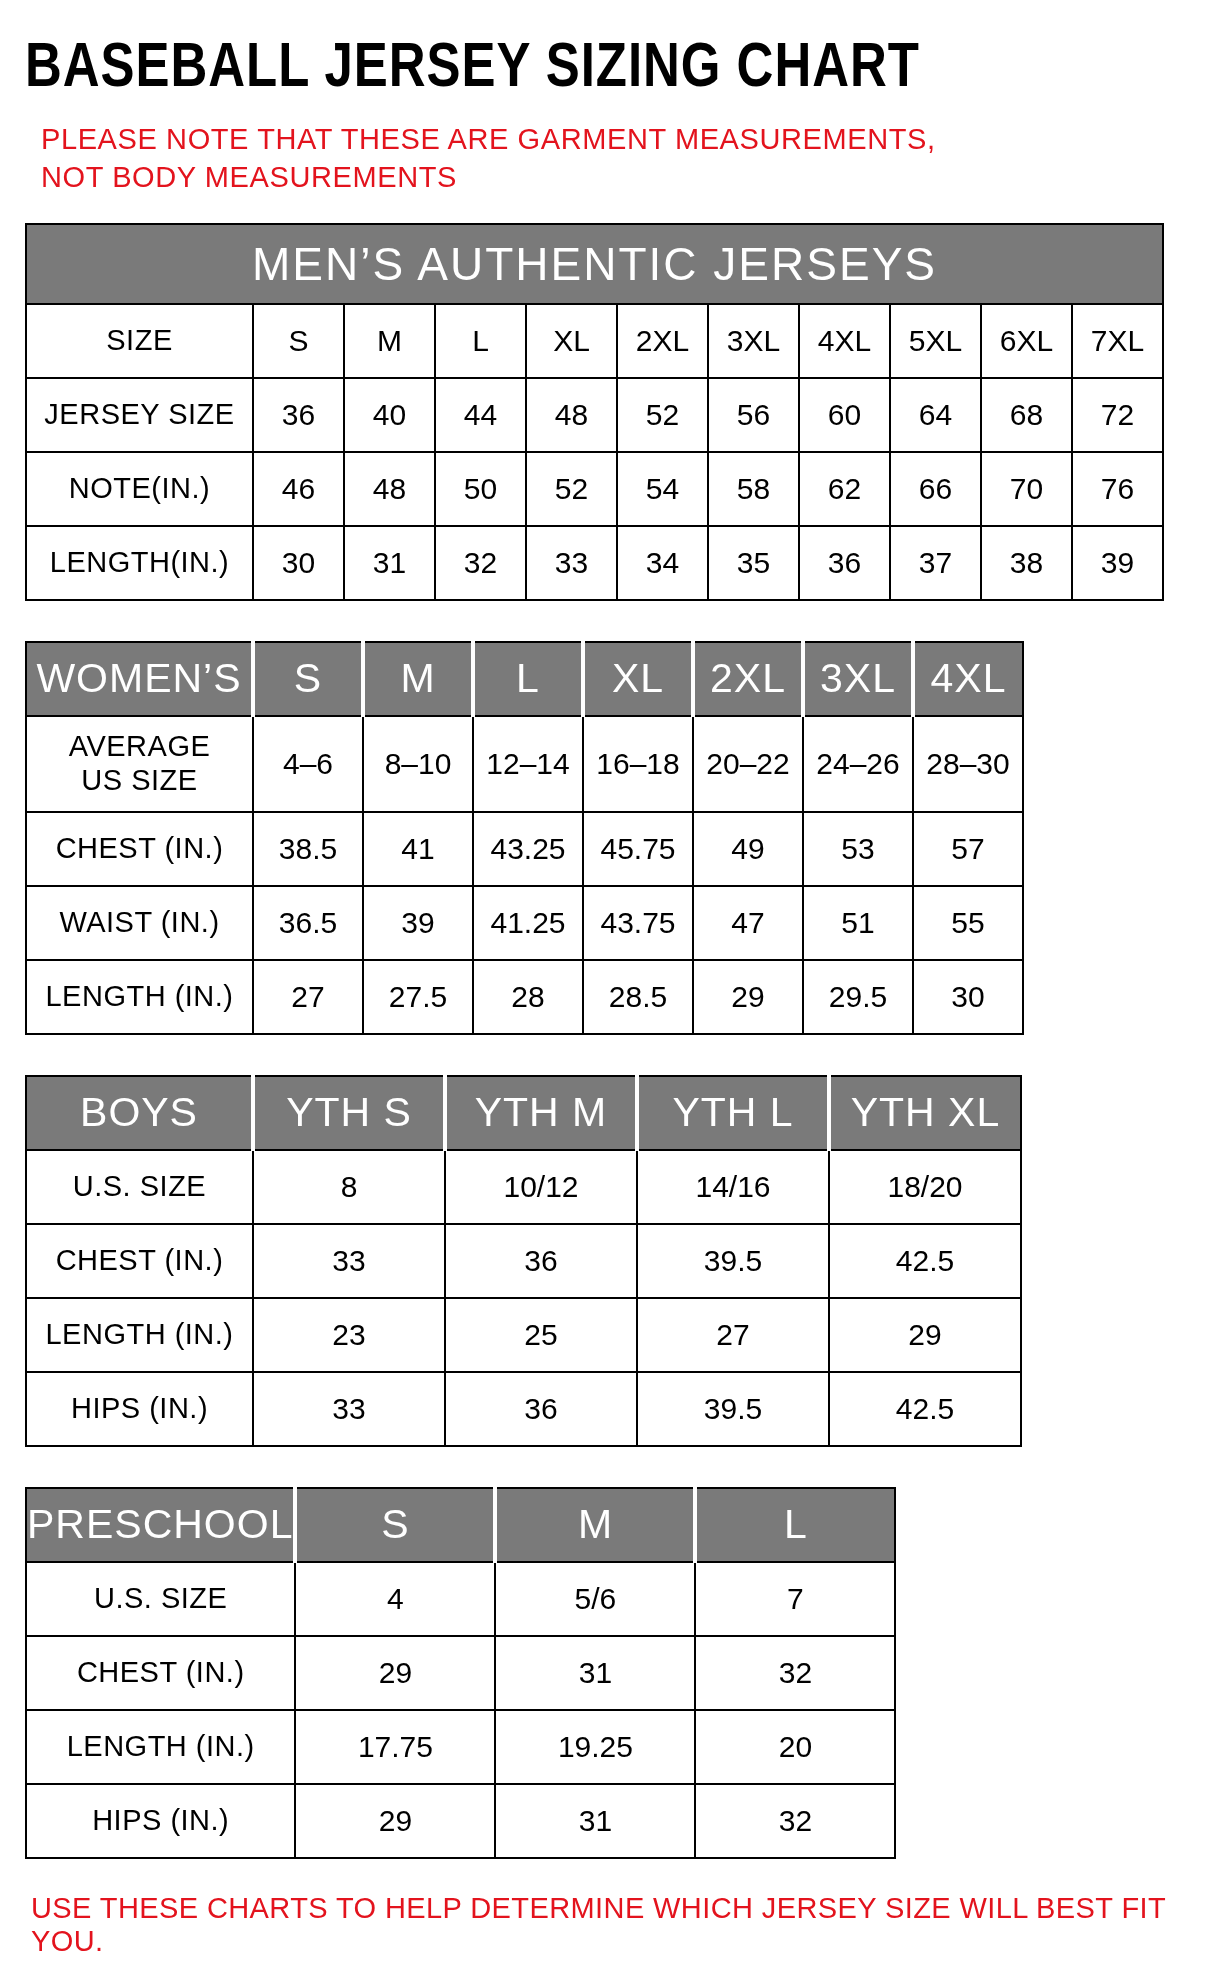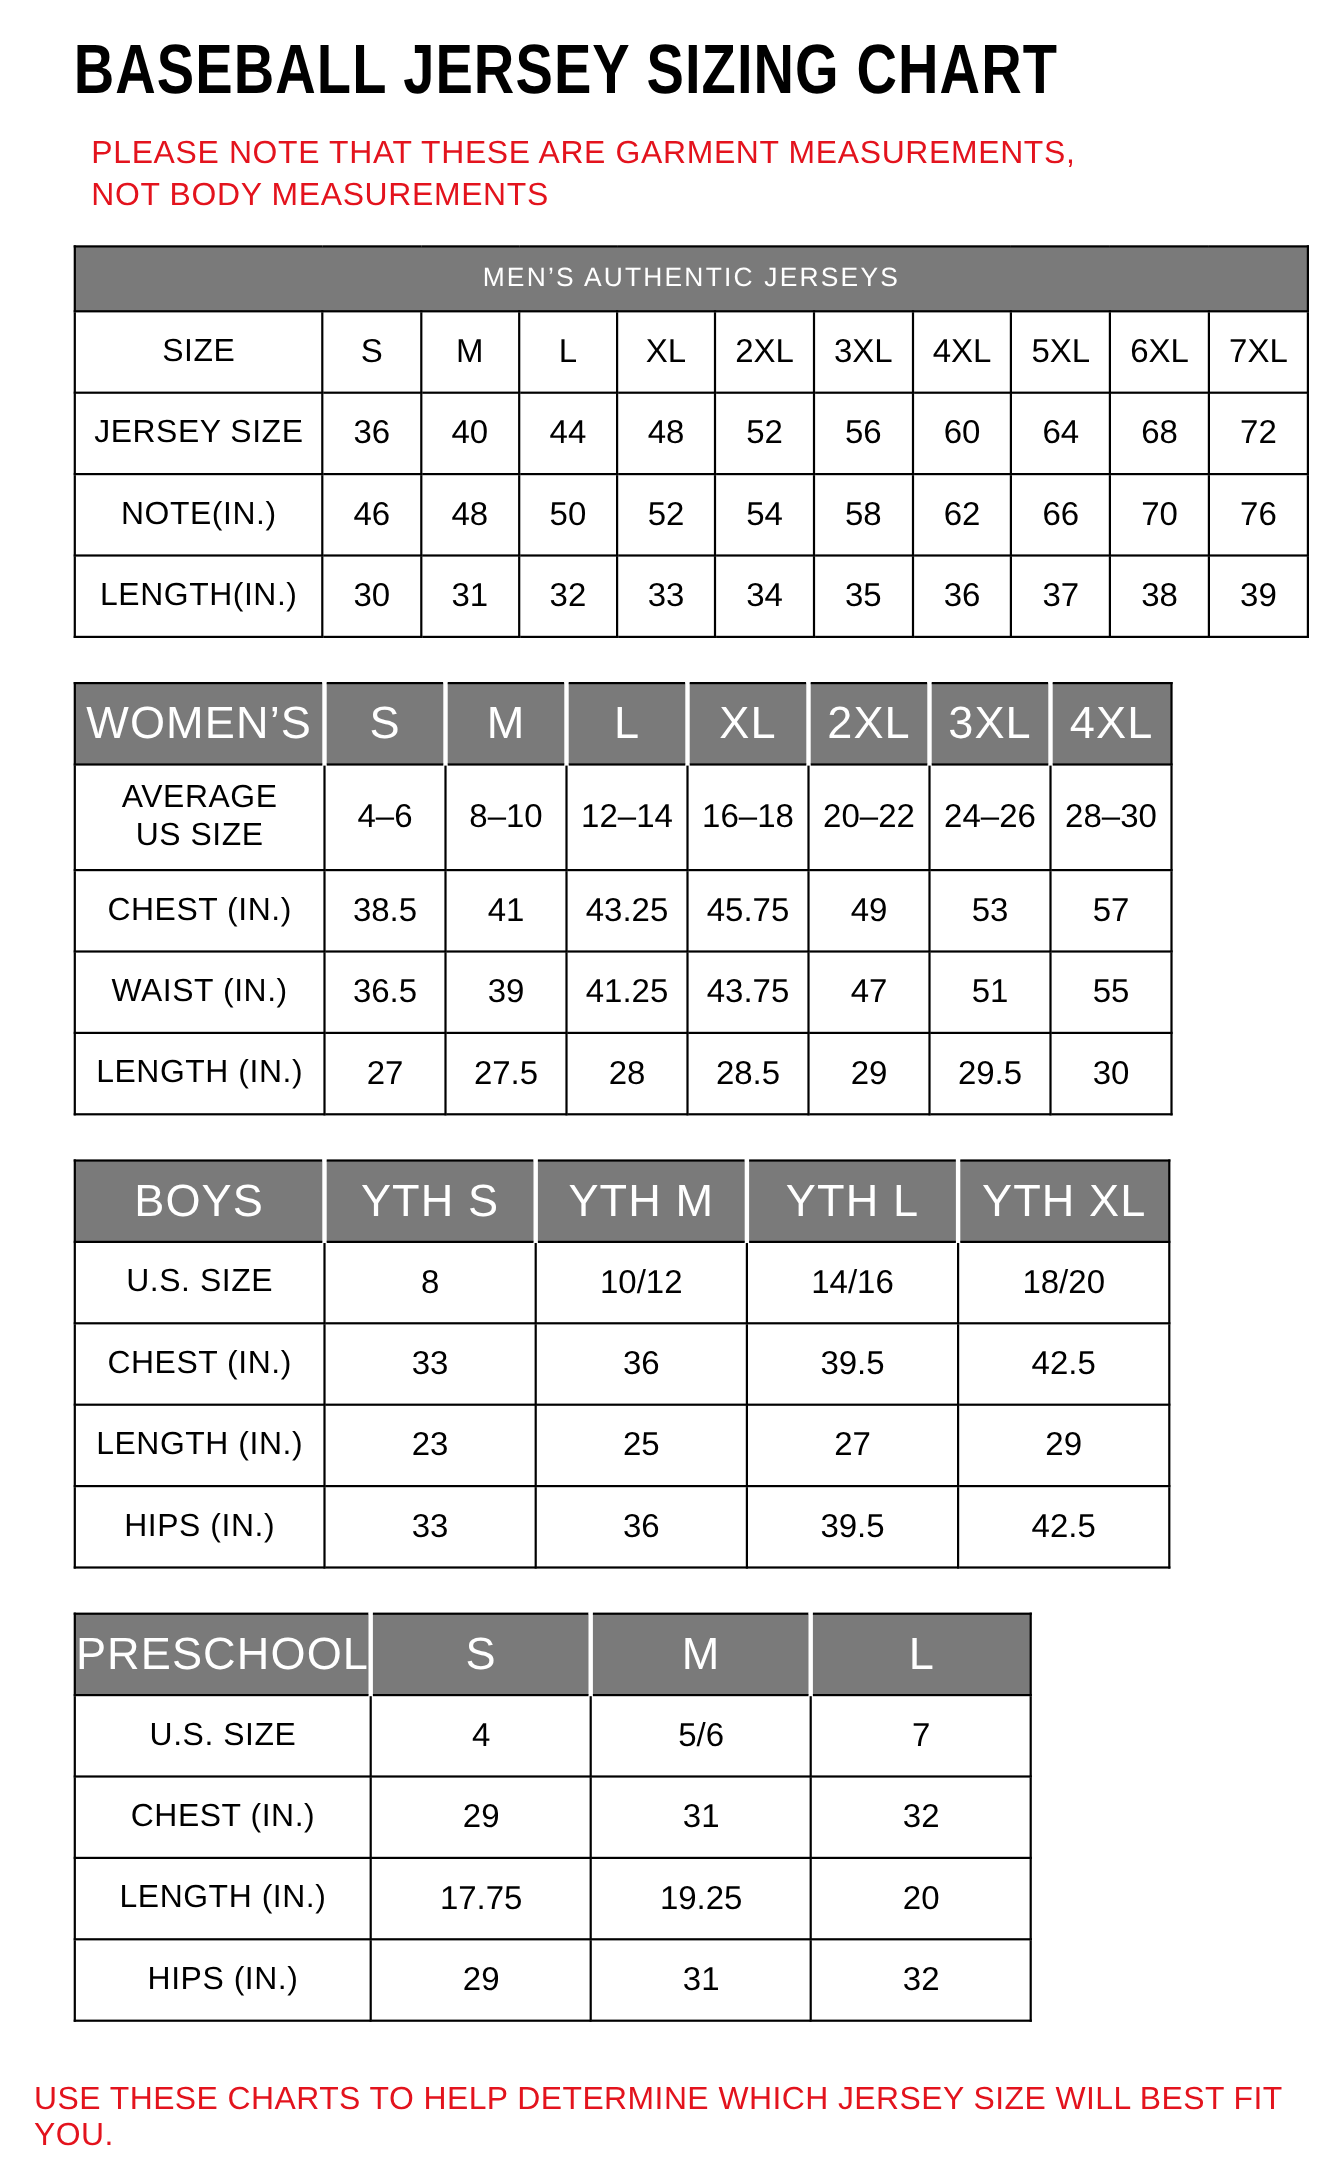--- a/index.html
+++ b/index.html
@@ -1,40 +1,40 @@
 <!DOCTYPE html>
 <html style="--red: #e3131d; --gray: #7a7a7a; --border: #000000; --background: #ffffff;"><head>
 <meta charset="utf-8">
 <style>
   * { box-sizing: border-box; }
   html, body { margin: 0; padding: 0; background: #fff; }
   body { font-family: "Liberation Sans", sans-serif; color: #000; }
   .page {
     width: 1220px; height: 1974px; position: relative;
-    padding: 26px 30px 0 67px; overflow: hidden; background: var(--background, #ffffff);
+    padding: 26px 30px 0 25px; overflow: hidden; background: var(--background, #ffffff);
   }
   .title {
     display: inline-block; margin: 8px 0 26px; font-size: 52px; font-weight: bold;
     letter-spacing: 1px; transform: scale(0.98, 1.22); transform-origin: left center;
     color: #000; white-space: nowrap;
   }
   .note {
     color: var(--red, #e3131d); font-size: 29px; line-height: 1.32;
     letter-spacing: 0.6px; max-width: 920px; margin: 0 16px 26px;
   }
   table { border-collapse: collapse; table-layout: fixed; margin: 0 0 40px; }
   th, td {
     border: 2px solid var(--border, #000); text-align: center; vertical-align: middle;
     font-weight: normal; padding: 0; font-size: 30px; color: #000; background: #fff;
   }
   
   th.g { background: var(--gray, #7a7a7a); color: #fff; }
   tr.ghead th { height: 74px; font-size: 41px; letter-spacing: 1px; }
   tr.ghead th + th { border-left: 4px solid #fff; }
-  th.gspan { height: 59px; font-size: 24px; letter-spacing: 2px; }
+  th.gspan { height: 80px; font-size: 46px; letter-spacing: 2px; }
   
   tr.r td { height: 74px; }
   td.lbl { font-size: 29px; letter-spacing: 0.5px; border-radius: 27px; }
   td.pre { white-space: pre-line; line-height: 1.15; }
   .footer {
     position: absolute; left: 31px; bottom: 16px;
     color: var(--red, #e3131d); font-size: 29px; letter-spacing: 0.4px;
   }
 </style>
 </head>

